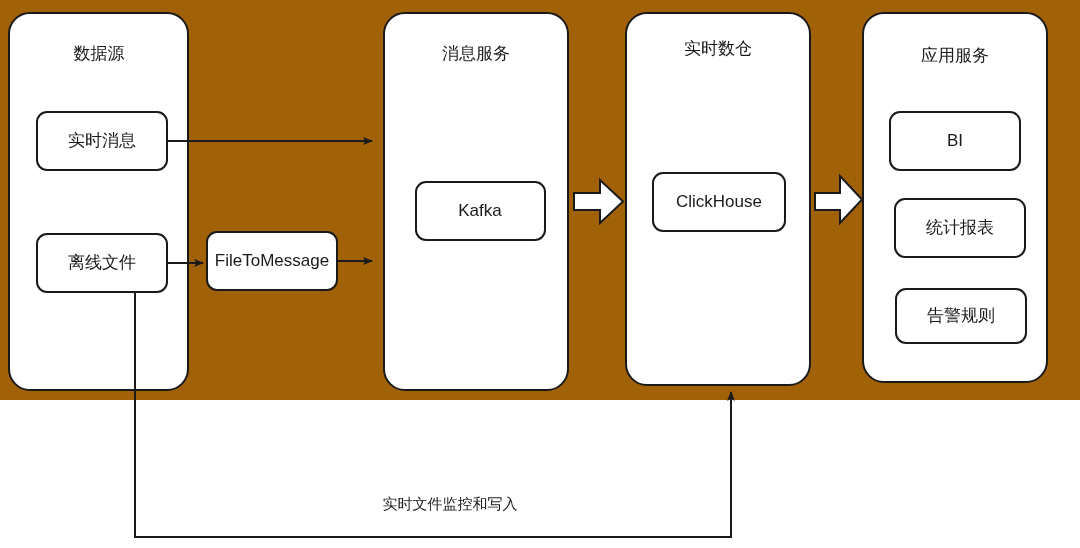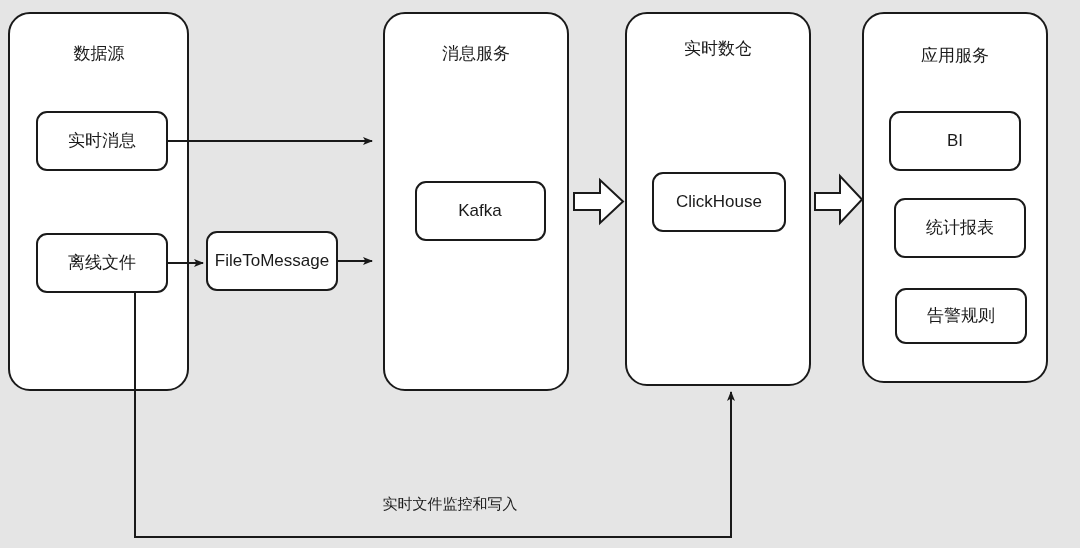--- a/index.html
+++ b/index.html
@@ -9,22 +9,22 @@
   }
   body {
     width: 1080px;
     height: 548px;
     font-family: "Liberation Sans", "DejaVu Sans", sans-serif;
     overflow: hidden;
   }
   #diagram-root {
     position: relative;
     width: 1080px;
-    height: 548px;
-    background: #e5e5e5;
+    height: 400px;
+    background: #a16207;
   }
   svg.diagram-canvas {
     display: block;
     width: 1080px;
     height: 548px;
   }
   .container-shape {
     fill: #ffffff;
     stroke: #1a1a1a;
     stroke-width: 2;

